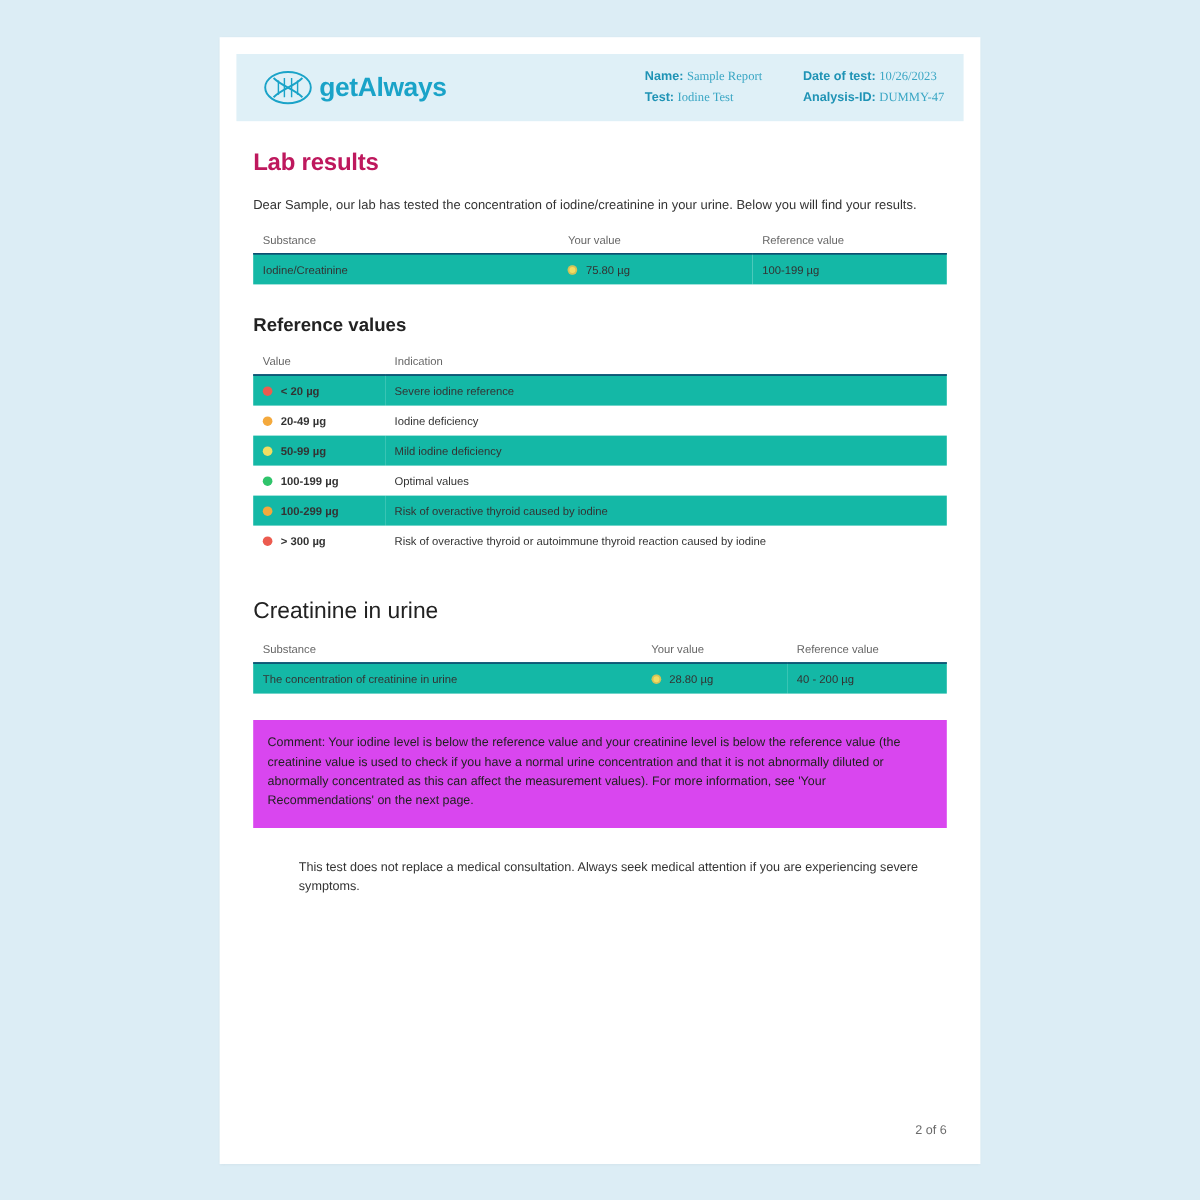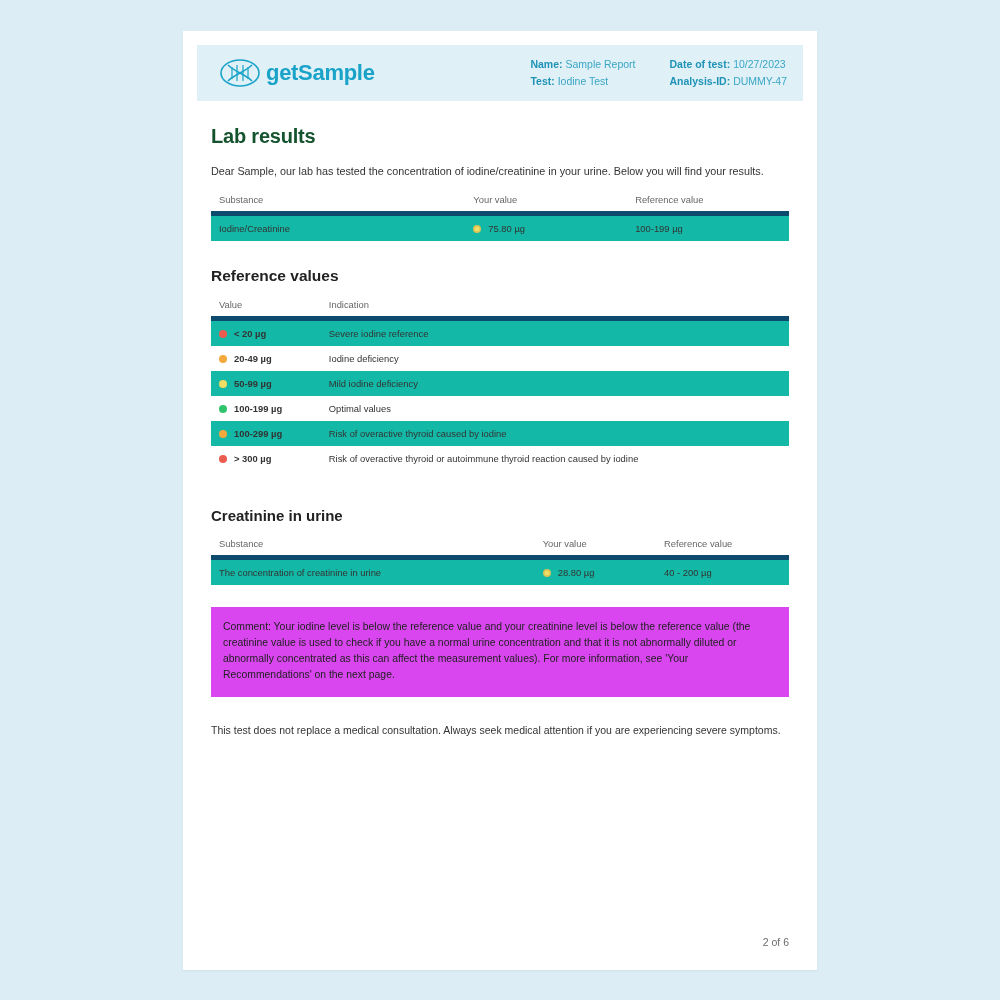--- a/index.html
+++ b/index.html
@@ -46,41 +46,41 @@
   .meta {
     display: flex;
     margin-left: auto;
     margin-right: 16px;
     gap: 34px;
     font-size: 10.5px;
     line-height: 17px;
   }
   .meta-col { white-space: nowrap; }
   .meta-label { color: #1f93b5; font-weight: bold; }
-  .meta-value { color: #3aa6c4; }
+  .meta-value { color: #3aa6c4; font-family: Liberation Serif, serif; }
 
   
   .body { padding: 0 28px; }
   h1.section {
     font-size: 20px;
-    color: #14532d;
+    color: #be185d;
     font-weight: bold;
     margin: 24px 0 0 0;
     letter-spacing: -0.2px;
   }
   h2.section {
     font-size: 15.5px;
     color: #222;
     font-weight: bold;
     margin: 26px 0 0 0;
   }
   h2.big {
-    font-size: 15px;
+    font-size: 19px;
     color: #222;
-    font-weight: bold;
+    font-weight: normal;
     margin: 0 0 0 0;
   }
   p.intro {
     font-size: 10.8px;
     color: #333;
     margin: 16px 0 0 0;
     line-height: 1.45;
   }
   
   table {
@@ -89,21 +89,21 @@
     margin-top: 14px;
     font-size: 9.4px;
     color: #333;
   }
   th {
     text-align: left;
     font-weight: normal;
     color: #666;
     font-size: 9.4px;
     padding: 0 0 6px 8px;
-    border-bottom: 5px solid #0c4a6e;
+    border-bottom: 1px solid #0c4a6e;
   }
   td {
     padding: 7px 0 7px 8px;
     vertical-align: middle;
   }
   tr.striped td { background: #14b8a6; }
   .dot {
     display: inline-block;
     width: 8px;
     height: 8px;
@@ -132,20 +132,21 @@
     padding: 12px 14px 14px 12px;
     font-size: 10.4px;
     color: #222;
     line-height: 1.55;
   }
   .disclaimer {
     margin-top: 26px;
     font-size: 10.5px;
     color: #333;
     line-height: 1.5;
+    margin-left: 38px;
   }
   .pagenum {
     position: absolute;
     right: 28px;
     bottom: 22px;
     font-size: 10.5px;
     color: #6b6b6b;
   }
   .spacer-lg { height: 36px; }
 </style>
@@ -157,37 +158,37 @@
   <div class="header">
     <div class="logo">
       <span>
         <svg width="42" height="34" viewBox="0 0 42 34">
           <ellipse cx="21" cy="17" rx="19" ry="13" fill="none" stroke="#1aa3c8" stroke-width="1.6"></ellipse>
           <path d="M9 9 C16 16, 26 18, 33 25" fill="none" stroke="#1aa3c8" stroke-width="1.6"></path>
           <path d="M9 25 C16 18, 26 16, 33 9" fill="none" stroke="#1aa3c8" stroke-width="1.6"></path>
           <path d="M13 11 L13 23 M18 9 L18 25 M24 9 L24 25 M29 11 L29 23" stroke="#1aa3c8" stroke-width="1.2"></path>
         </svg>
       </span>
-      <span class="logo-text"><span class="g">get</span><span>Sample</span></span>
+      <span class="logo-text"><span class="g">get</span><span>Always</span></span>
     </div>
     <div class="meta">
       <div class="meta-col">
         <div>
           <span class="meta-label">Name:</span>
           <span class="meta-value">Sample Report</span>
         </div>
         <div>
           <span class="meta-label">Test:</span>
           <span class="meta-value">Iodine Test</span>
         </div>
       </div>
       <div class="meta-col">
         <div>
           <span class="meta-label">Date of test:</span>
-          <span class="meta-value">10/27/2023</span>
+          <span class="meta-value">10/26/2023</span>
         </div>
         <div>
           <span class="meta-label">Analysis-ID:</span>
           <span class="meta-value">DUMMY-47</span>
         </div>
       </div>
     </div>
   </div>
 
   <div class="body">

